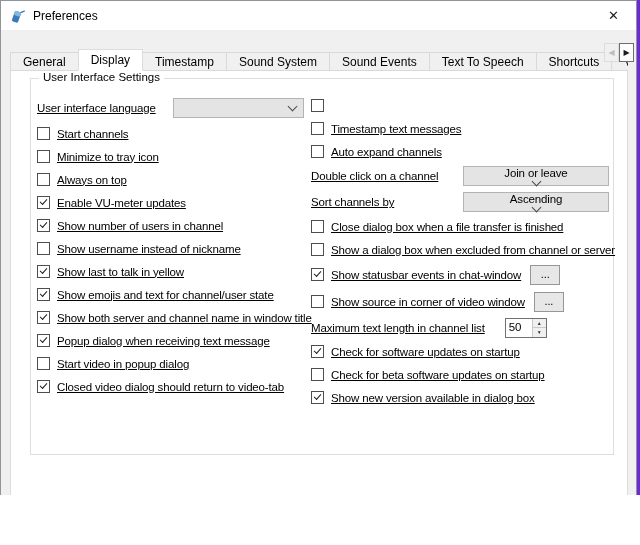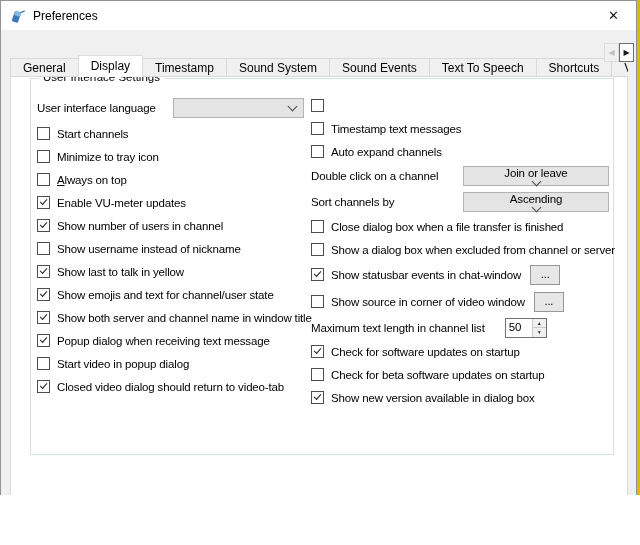--- a/index.html
+++ b/index.html
@@ -1,26 +1,26 @@
 <!DOCTYPE html>
 <html><head>
 <meta charset="utf-8">
 <style>
   html,body{margin:0;padding:0;}
-  .screen{position:relative;width:640px;height:495px;background:#eab308;overflow:hidden;
+  .screen{position:relative;width:640px;height:495px;background:#6d28d9;overflow:hidden;
           font-family:"Liberation Sans",sans-serif;color:#000;}
   .window{position:absolute;left:0;top:2;width:635px;height:537px;border:1px solid #8f9499;
           background:#f0f0f0;}
   
   .titlebar{height:29px;background:#ffffff;display:flex;align-items:center;padding-left:8px;}
   .title{font-size:12px;margin-left:8px;}
   .close-btn{margin-left:auto;width:45px;height:29px;display:flex;align-items:center;
              justify-content:center;font-size:13px;color:#1a1a1a;cursor:default;}
   
-  .tabbar{position:absolute;left:9px;top:54px;right:8px;height:22px;display:flex;
+  .tabbar{position:absolute;left:9px;top:48px;right:8px;height:22px;display:flex;
           align-items:flex-end;white-space:nowrap;overflow:hidden;z-index:3;}
   .tab{height:19px;padding:0 12px;display:flex;align-items:center;background:#f0f0f0;
        border:1px solid #d9d9d9;font-size:12px;box-sizing:border-box;}
   .tab + .tab{margin-left:-1px;}
   .tab.active{height:22px;background:#fff;border-color:#dcdcdc;border-bottom:1px solid #fff;
        position:relative;z-index:2;}
   .tab-scrollers{position:absolute;right:2px;top:42px;display:flex;z-index:4;}
   .scrollbtn{width:15px;height:19px;display:flex;align-items:center;justify-content:center;
        font-size:8px;box-sizing:border-box;}
   .scroll-left{background:#f0f0f0;border:1px solid #dcdcdc;color:#bfbfbf;}
@@ -34,21 +34,21 @@
         font-size:11.5px;}
   
   .col{position:absolute;top:31px;}
   .col-left{left:26px;width:275px;}
   .col-right{left:300px;width:310px;}
   .crow{display:flex;align-items:center;height:23px;font-size:11.5px;letter-spacing:-0.15px;}
   .lang-row{height:28px;}
   .field-row{height:26px;}
   .more-row{height:27px;}
   .spin-row{height:25px;}
-  .lbl{white-space:nowrap;}
+  .lbl{white-space:nowrap;text-decoration:underline;}
   .cb{width:13px;height:13px;border:1px solid #4d4d4d;background:#fff;margin-right:7px;
       position:relative;flex:none;box-sizing:border-box;}
   .cb.checked::before{content:"";position:absolute;left:2px;top:2px;width:6px;height:3px;
       border-left:1.6px solid #1f1f1f;border-bottom:1.6px solid #1f1f1f;
       transform:rotate(-48deg);}
   .combo{display:flex;justify-content:space-between;align-items:center;height:20px;
       background:#e4e4e4;border:1px solid #b3b3b3;padding:0 7px;box-sizing:border-box;
       font-size:11.5px;flex:none;}
   .chev{width:6px;height:6px;border-right:1.4px solid #4a4a4a;border-bottom:1.4px solid #4a4a4a;
       transform:rotate(45deg) ;margin-top:-3px;flex:none;}

